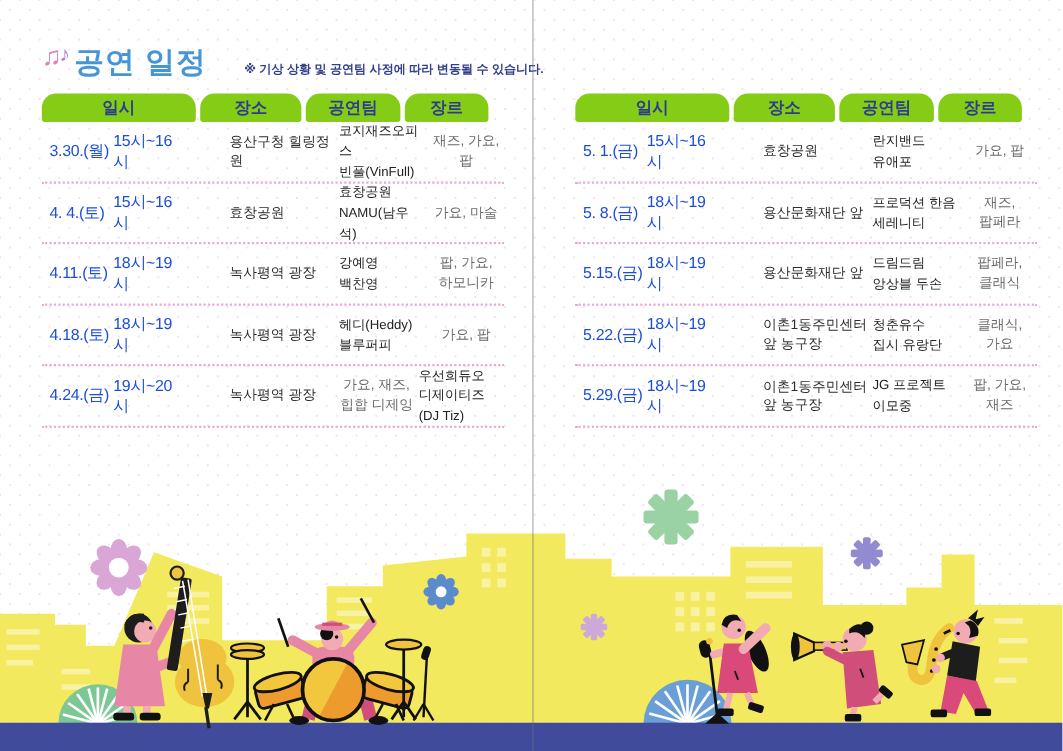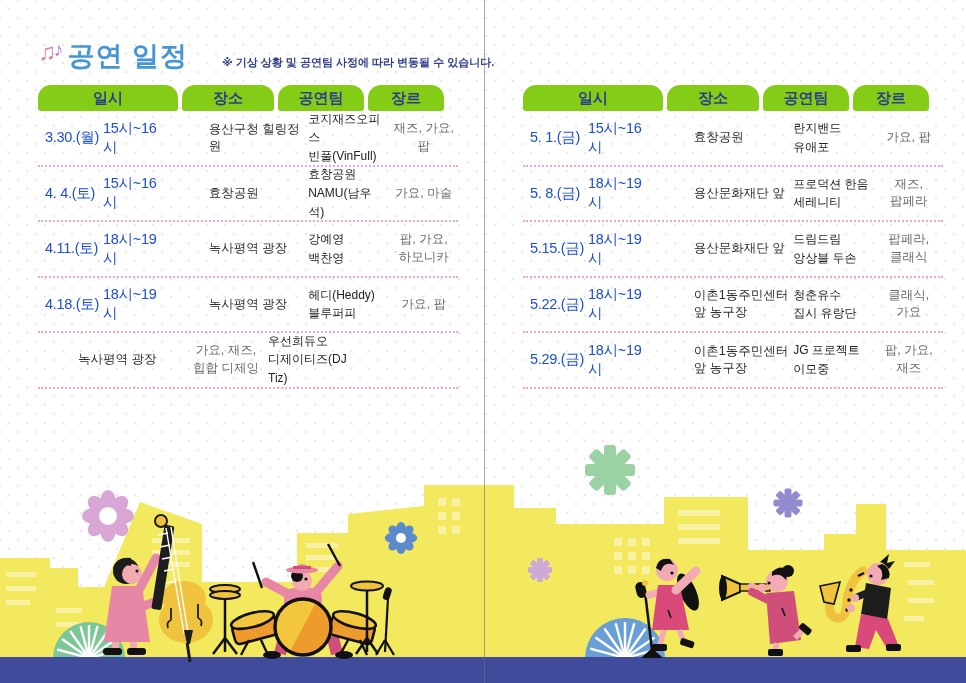--- a/index.html
+++ b/index.html
@@ -95,20 +95,21 @@
 하모니카</div>
     </div>
     <div class="trow">
       <div class="cell c-date"><span class="d">4.18.(토)</span><span class="t">18시~19시</span></div>
       <div class="cell c-loc">녹사평역 광장</div>
       <div class="cell c-team">헤디(Heddy)
 블루퍼피</div>
       <div class="cell c-genre">가요, 팝</div>
     </div>
     <div class="trow">
+      <div class="cell c-date"><span class="d">4.24.(금)</span><span class="t">19시~20시</span></div>
       <div class="cell c-loc">녹사평역 광장</div>
       <div class="cell c-genre">가요, 재즈,
 힙합 디제잉</div>
       <div class="cell c-team">우선희듀오
 디제이티즈(DJ Tiz)</div>
     </div>
   </div>
 <div class="table" id="table-right">
     <div class="thead">
       <div class="pill col0">일시</div>

